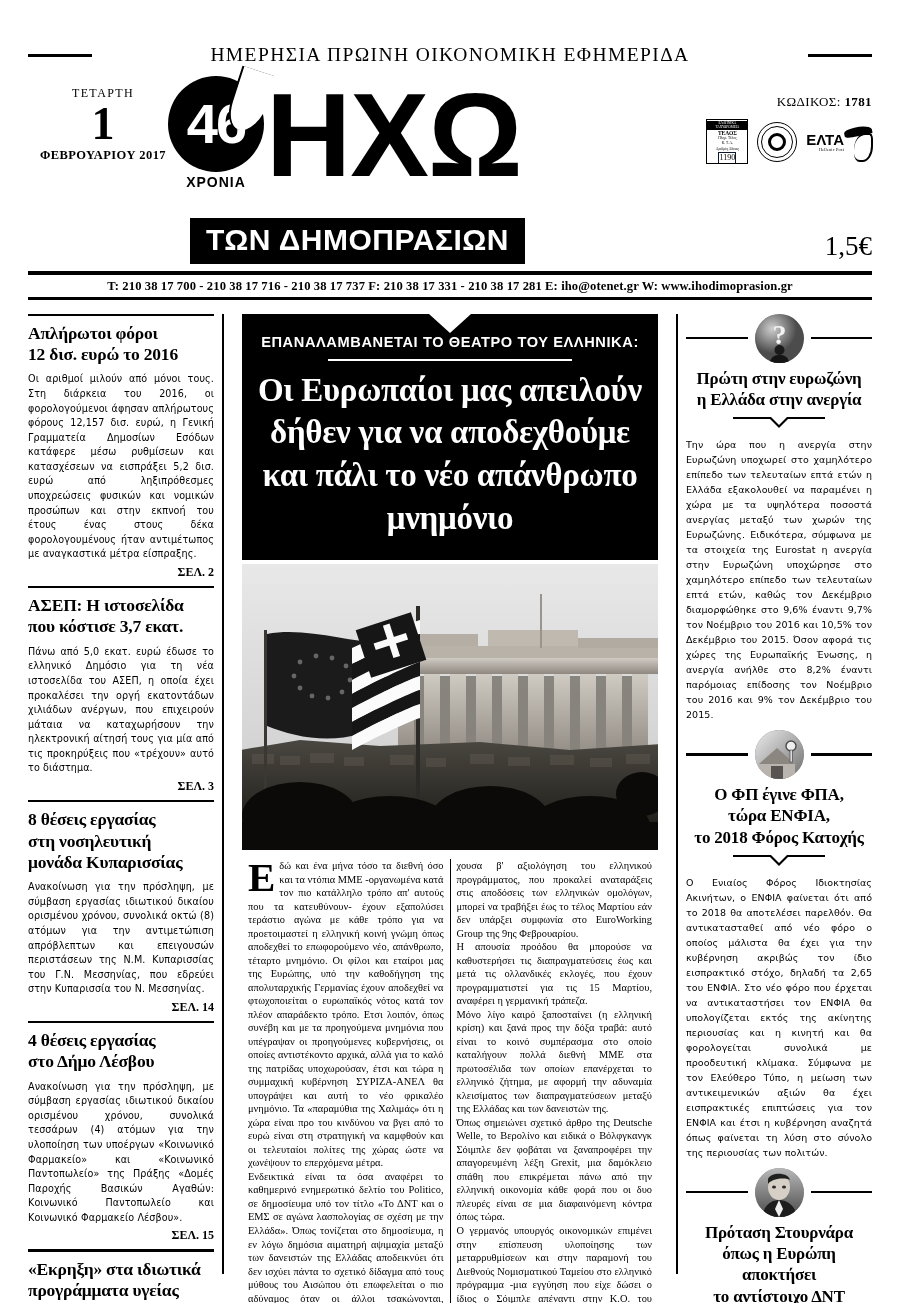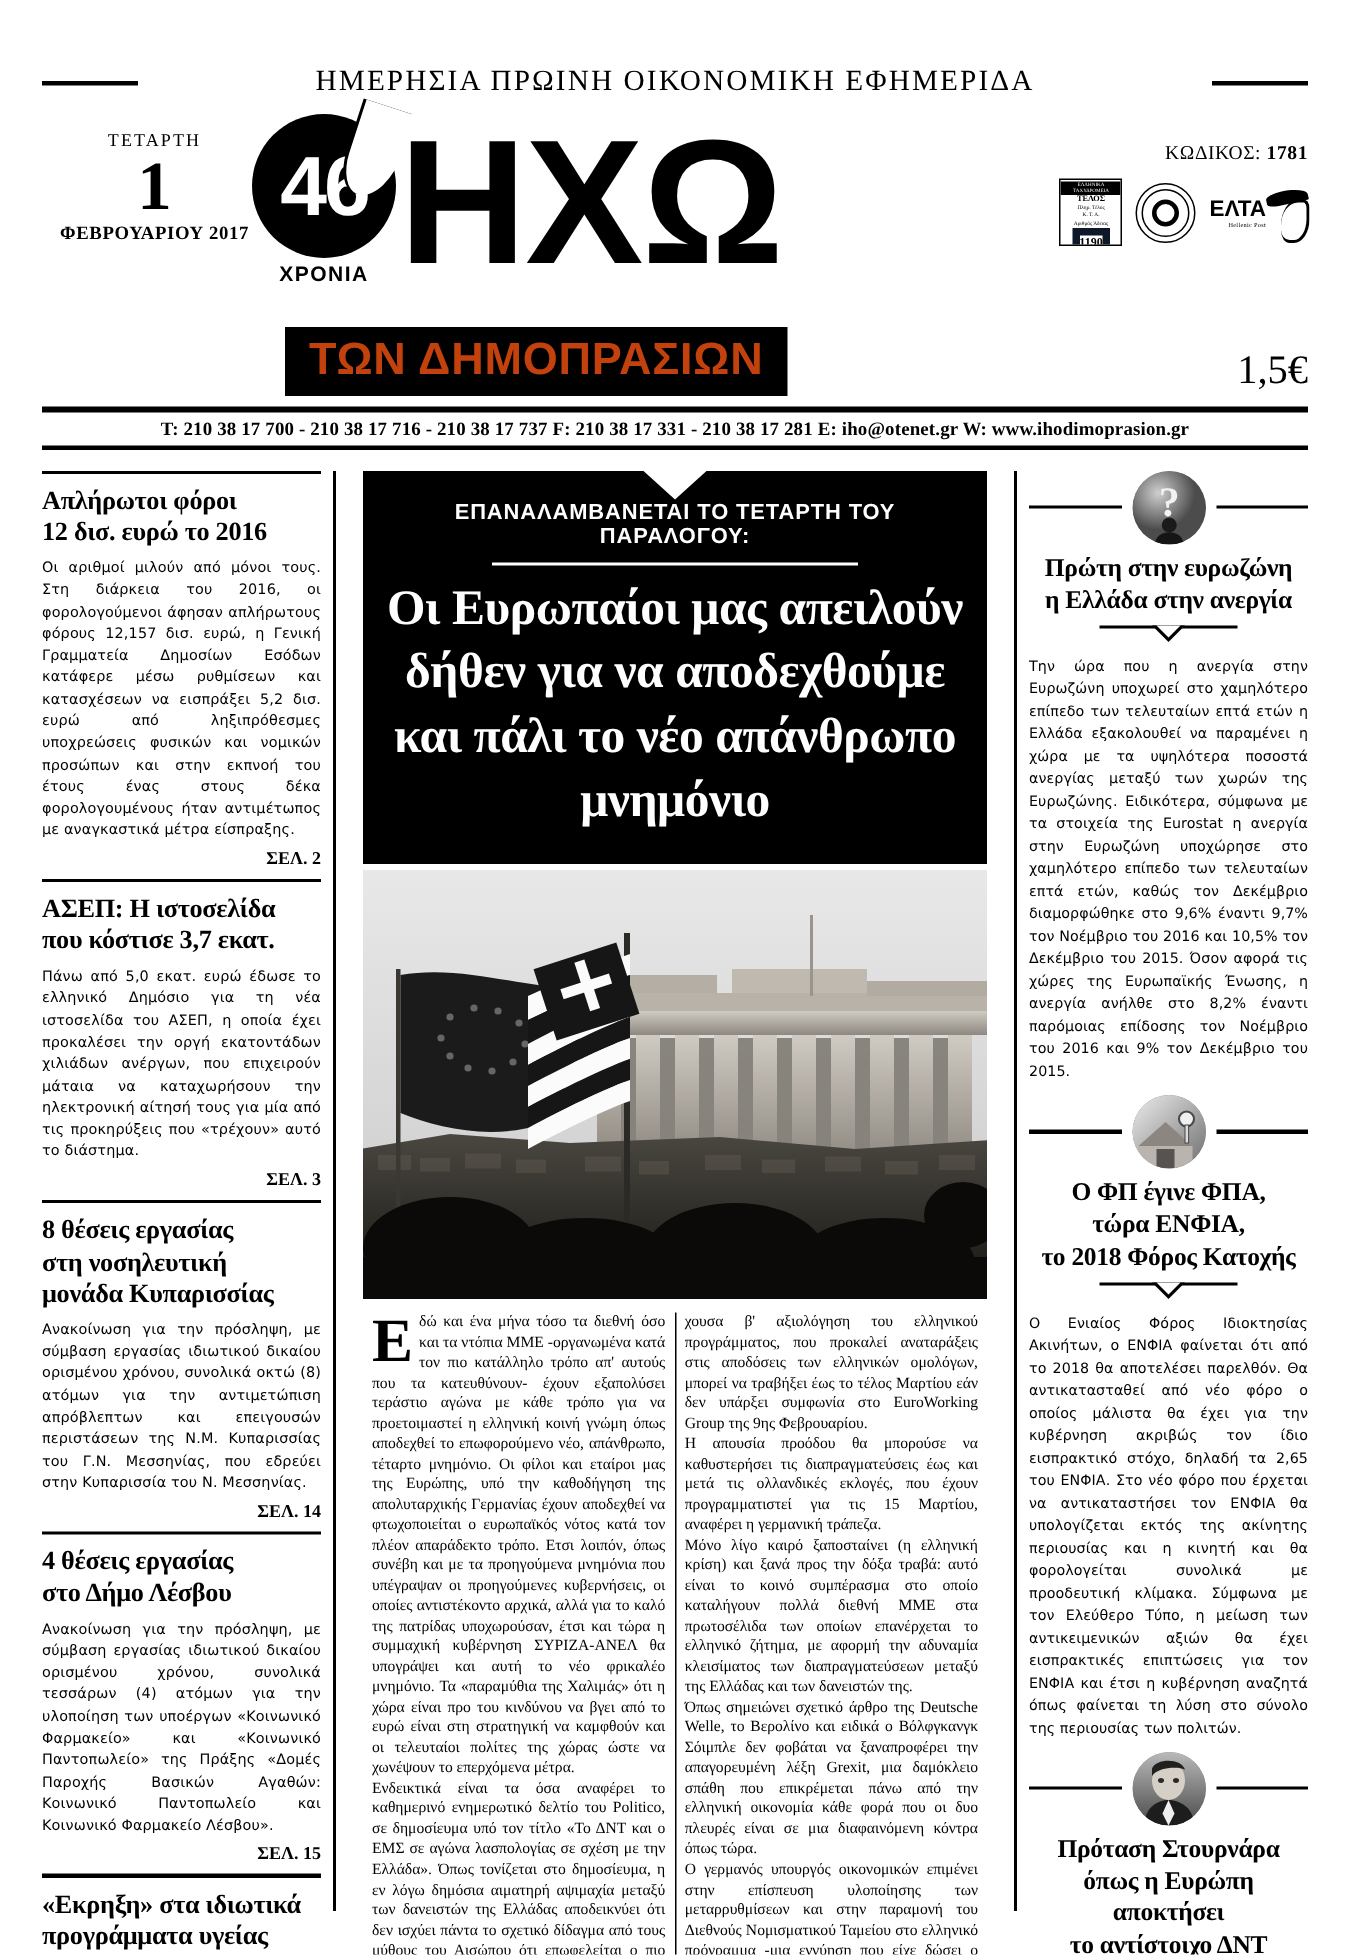--- a/index.html
+++ b/index.html
@@ -61,37 +61,37 @@
 
   .mast-right{width:185px;text-align:right;padding-top:24px;}
   .kodikos{font-size:13px;letter-spacing:.4px;}
   .kodikos b{font-weight:700;}
   .stamps{display:flex;justify-content:flex-end;align-items:center;gap:9px;margin-top:9px;}
   .stamp-box{width:40px;height:42px;border:1.2px solid #000;display:flex;flex-direction:column;font-size:3.6px;line-height:1.25;align-items:center;justify-content:flex-start;padding-top:1px;overflow:hidden;}
   .stamp-box .sb-h{background:#000;color:#fff;width:100%;text-align:center;font-size:3.4px;}
   .stamp-box .sb-t{font-weight:700;font-size:5.5px;}
   .stamp-box .sb-l{font-size:3.6px;}
   .stamp-box .sb-div{width:88%;height:1px;background:#000;margin:1px 0;}
-  .stamp-box .sb-b{font-weight:700;font-size:8px;border:5px solid #0f172a;padding:0 0;}
+  .stamp-box .sb-b{font-weight:400;font-size:8px;border:1px solid #0f172a;padding:0 0;}
   .seal{width:38px;height:38px;border-radius:50%;border:1.4px solid #000;position:relative;}
   .seal:before{content:"";position:absolute;inset:3px;border-radius:50%;border:1px solid #000;}
   .seal:after{content:"";position:absolute;inset:10px;border-radius:50%;border:3px solid #000;}
   .elta{display:flex;align-items:center;gap:2px;}
   .elta-txt{font-family:"Liberation Sans",sans-serif;font-weight:700;font-size:15px;line-height:1;}
   .elta-sub{font-size:4.2px;letter-spacing:.2px;}
   .elta-head{width:26px;height:34px;position:relative;}
   .elta-head .wing{position:absolute;left:-2px;top:2px;width:28px;height:9px;background:#000;border-radius:60% 90% 10% 40%;transform:rotate(-12deg);}
   .elta-head .face{position:absolute;left:8px;top:8px;width:17px;height:25px;border:2.2px solid #000;border-radius:60% 20% 55% 30%;border-left:none;}
 
   
   .sub-mast{display:flex;align-items:flex-end;margin-top:-34px;position:relative;z-index:3;}
   .sub-left{width:150px;padding-bottom:4px;font-size:12.5px;line-height:1.5;}
   .sub-center{flex:1;text-align:center;}
   .tag{
-    display:inline-block;background:#000;color:#c2410c;
+    display:inline-block;background:#000;color:#ffffff;
     font-family:"Liberation Sans",sans-serif;font-weight:700;
     font-size:30px;letter-spacing:.5px;padding:5px 16px 7px;
   }
   .sub-right{width:185px;text-align:right;padding-bottom:2px;font-size:27px;font-weight:400;}
 
   .rule-thick{height:4px;background:#000;margin-top:7px;}
   .contact{
     text-align:center;font-size:12.6px;font-weight:700;padding:4px 0 3px;letter-spacing:.1px;
   }
   .rule-thin{height:2.5px;background:#000;}
@@ -287,21 +287,21 @@
       </div>
 
     </div>
 
     <div class="vrule"></div>
 
     <div class="col-c">
 
       <div class="hl-box">
         <div class="hl-notch"></div>
-        <div class="hl-kicker">ΕΠΑΝΑΛΑΜΒΑΝΕΤΑΙ ΤΟ ΤΕΤΑΡΤΗ ΤΟΥ ΠΑΡΑΛΟΓΟΥ:</div>
+        <div class="hl-kicker">ΕΠΑΝΑΛΑΜΒΑΝΕΤΑΙ ΤΟ ΘΕΑΤΡΟ ΤΟΥ ΕΛΛΗΝΙΚΑ:</div>
         <div class="hl-sep"></div>
         <div class="hl-main">Οι Ευρωπαίοι μας απειλούν δήθεν για να αποδεχθούμε και πάλι το νέο απάνθρωπο μνημόνιο</div>
       </div>
 
       <div class="photo">
         <svg viewBox="0 0 420 286" preserveAspectRatio="xMidYMid slice">
           <defs>
             <linearGradient id="sky" x1="0" y1="0" x2="0" y2="1">
               <stop offset="0%" stop-color="#e8e8e8"></stop>
                 <stop offset="100%" stop-color="#c9c9c9"></stop>

